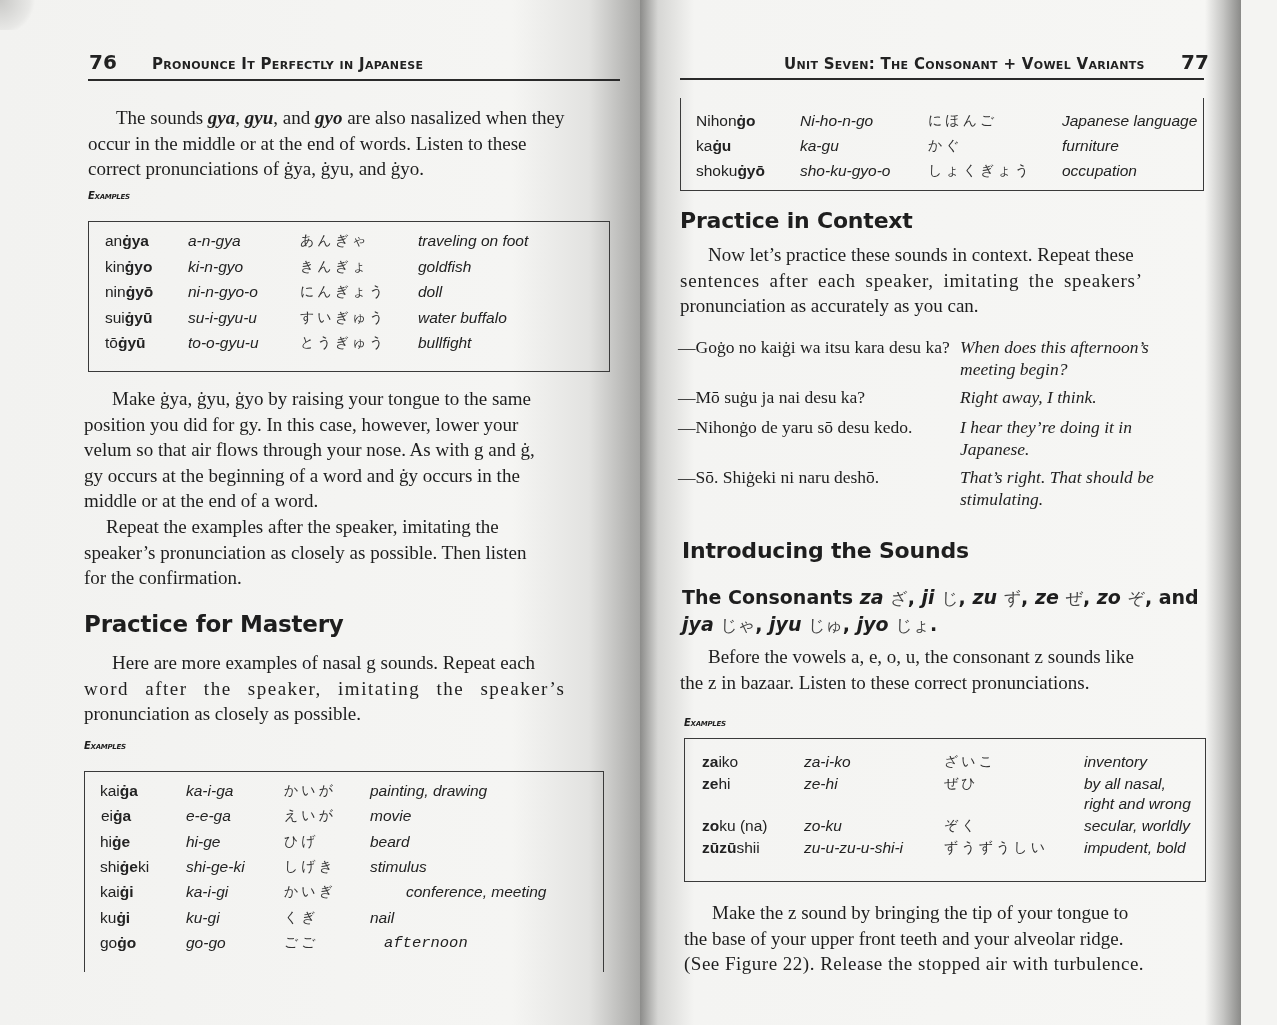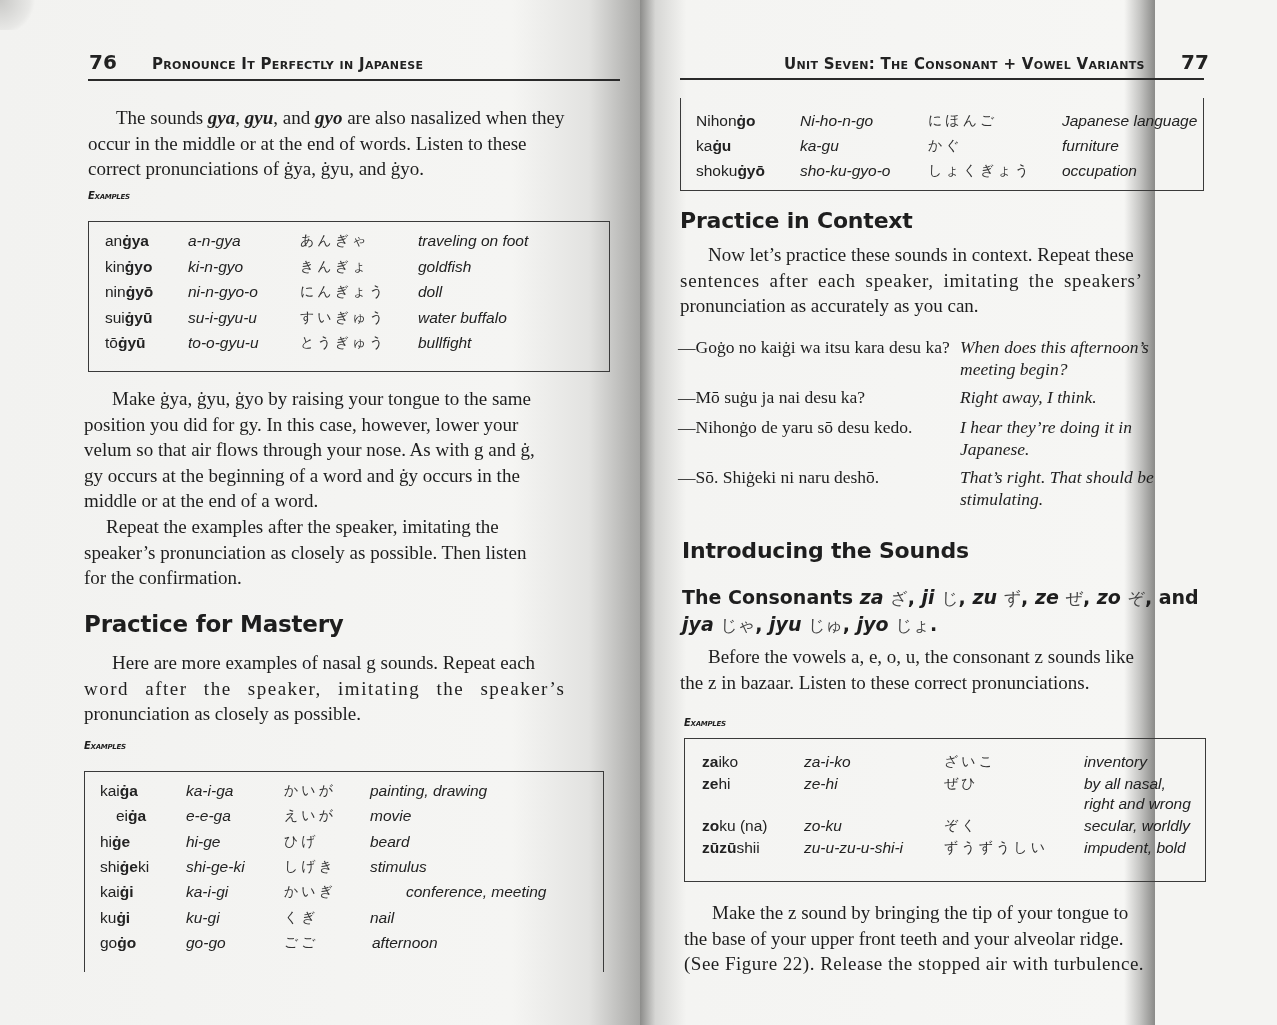--- a/index.html
+++ b/index.html
@@ -3,21 +3,21 @@
 <meta charset="utf-8">
 <style>
   html, body { margin:0; padding:0; }
   body {
     width:1277px; height:1025px; position:relative; overflow:hidden;
     background:#f4f4f2;
     font-family:"Liberation Serif", serif; color:#1e1e1e;
   }
   .page { position:absolute; top:0; height:1025px; }
   #left-page { left:0; width:640px; background:linear-gradient(90deg,#f2f2f0 0%,#f5f5f3 80%,#e2e2e0 92%,#a8a8a6 100%); }
-  #right-page { left:640px; width:515px; background:linear-gradient(90deg,#8c8c8a 0%,#d6d6d4 3%,#f4f4f2 9%,#f6f6f4 94%,#c6c6c4 97%,#8a8a88 100%); }
+  #right-page { left:640px; width:601px; background:linear-gradient(90deg,#8c8c8a 0%,#d6d6d4 3%,#f4f4f2 9%,#f6f6f4 94%,#c6c6c4 97%,#8a8a88 100%); }
   .corner { position:absolute; left:0; top:0; width:40px; height:30px; background:radial-gradient(circle at 0 0,#c9c9c7 0,#e8e8e6 60%,transparent 70%); }
 
   .abs { position:absolute; }
   .runhead { font-family:"DejaVu Sans", sans-serif; font-weight:bold; color:#222; }
   .pnum { font-size:20px; }
   .rtitle { font-size:15px; font-variant:small-caps; letter-spacing:0.3px; }
   .rule { position:absolute; height:2px; background:#2a2a2a; }
 
   .para { position:absolute; font-size:19px; line-height:25.5px; text-align:justify; }
   .para .ind { display:inline-block; width:28px; }
@@ -115,21 +115,21 @@
   <div class="exlabel" style="left:84px;top:740px;">Examples</div>
   <div class="exbox" style="left:84px;top:771px;width:518px;height:200px;border-bottom:none;"></div>
   <div id="ex2">
       <div class="exrow" style="left: 100px; top: 782px;">
         <span class="c1" style="left: 0px;"><span style="position:static">kai</span><span class="bd">ġa</span><span style="position:static"></span></span>
         <span class="c2" style="left: 86px;">ka-i-ga</span>
         <span class="c3" style="left: 184px;">かいが</span>
         <span class="c4" style="left: 270px;">painting, drawing</span>
       </div>
       <div class="exrow" style="left: 100px; top: 807.3px;">
-        <span class="c1" style="left: 16px;"><span style="position:static">ei</span><span class="bd">ġa</span><span style="position:static"></span></span>
+        <span class="c1" style="left: 1px;"><span style="position:static">ei</span><span class="bd">ġa</span><span style="position:static"></span></span>
         <span class="c2" style="left: 86px;">e-e-ga</span>
         <span class="c3" style="left: 184px;">えいが</span>
         <span class="c4" style="left: 270px;">movie</span>
       </div>
       <div class="exrow" style="left: 100px; top: 832.6px;">
         <span class="c1" style="left: 0px;"><span style="position:static">hi</span><span class="bd">ġe</span><span style="position:static"></span></span>
         <span class="c2" style="left: 86px;">hi-ge</span>
         <span class="c3" style="left: 184px;">ひげ</span>
         <span class="c4" style="left: 270px;">beard</span>
       </div>
@@ -148,21 +148,21 @@
       <div class="exrow" style="left: 100px; top: 908.5px;">
         <span class="c1" style="left: 0px;"><span style="position:static">ku</span><span class="bd">ġi</span><span style="position:static"></span></span>
         <span class="c2" style="left: 86px;">ku-gi</span>
         <span class="c3" style="left: 184px;">くぎ</span>
         <span class="c4" style="left: 270px;">nail</span>
       </div>
       <div class="exrow" style="left: 100px; top: 933.8px;">
         <span class="c1" style="left: 0px;"><span style="position:static">go</span><span class="bd">ġo</span><span style="position:static"></span></span>
         <span class="c2" style="left: 86px;">go-go</span>
         <span class="c3" style="left: 184px;">ごご</span>
-        <span class="c4" style="left: 272px;">afternoon</span>
+        <span class="c4" style="left: 284px; font-family: Liberation Mono, monospace;">afternoon</span>
       </div>
     </div>
 </div>
 
 <div class="page" id="right-page">
   <div class="abs runhead rtitle" style="left:144px;top:55px;">Unit Seven: The Consonant + Vowel Variants</div>
   <div class="abs runhead pnum" style="left:541px;top:50px;">77</div>
   <div class="rule" style="left:40px;top:78px;width:524px;"></div>
 
   <div class="exbox" style="left:40px;top:98px;width:522px;height:92px;border-top:none;"></div>

